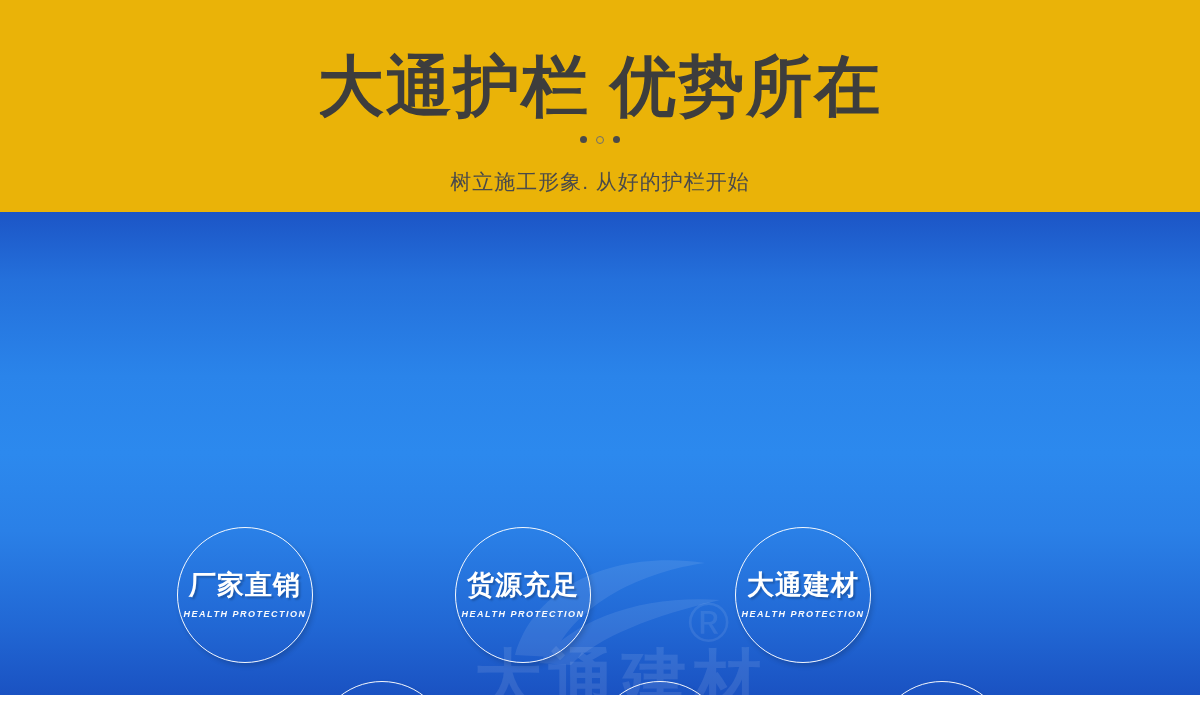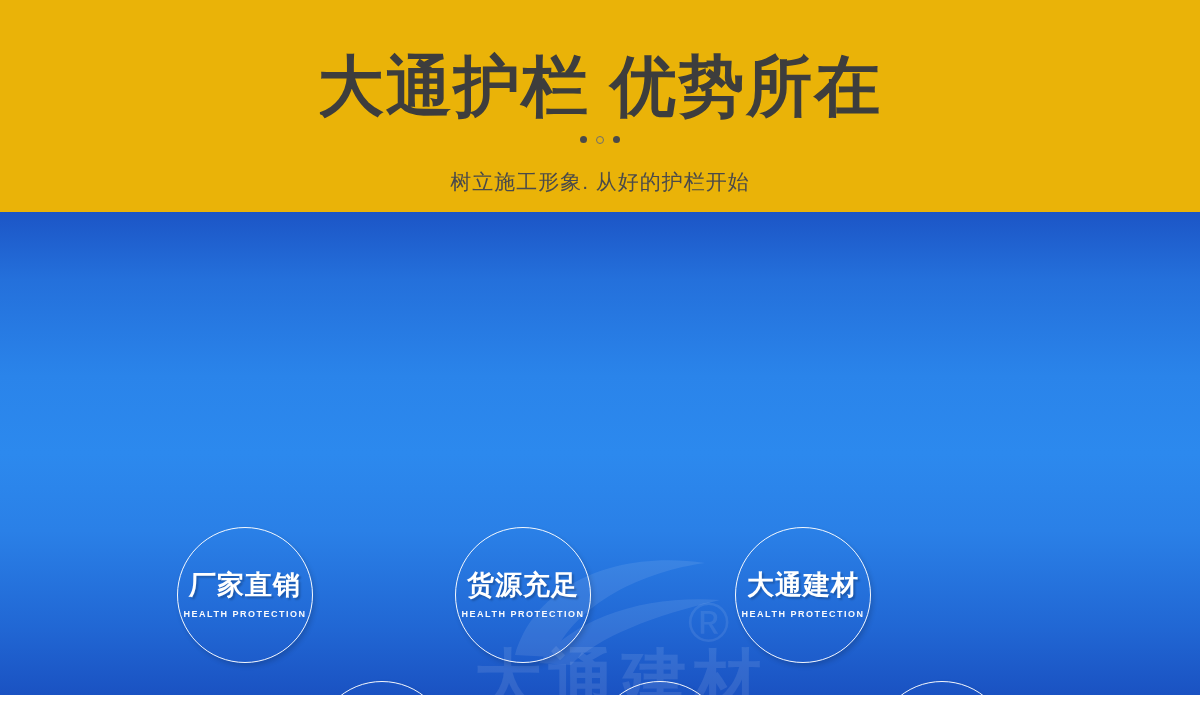--- a/index.html
+++ b/index.html
@@ -127,20 +127,21 @@
     line-height:1;
   }
   .badge-sub {
     margin-top:10px;
     font-size:9px;
     font-weight:bold;
     color:#ffffff;
     letter-spacing:1.5px;
     white-space:nowrap;
     opacity:0.97;
+    font-style:italic;
   }
 
   
   .b0 { left:177px;  top:315px; }
   .b1 { left:455px;  top:315px;text-align:right; }
   .b2 { left:735px;  top:315px; }
   .b3 { left:314px;  top:469px; }
   .b4 { left:592px;  top:469px; }
   .b5 { left:874px;  top:469px; }
 

